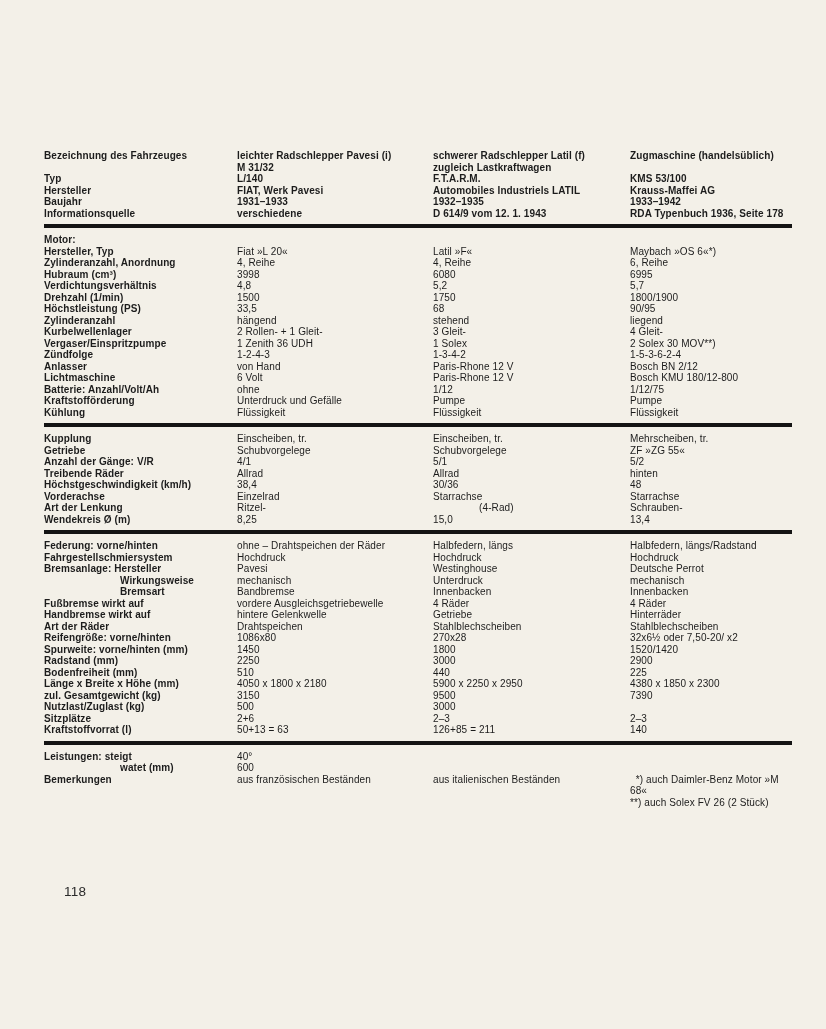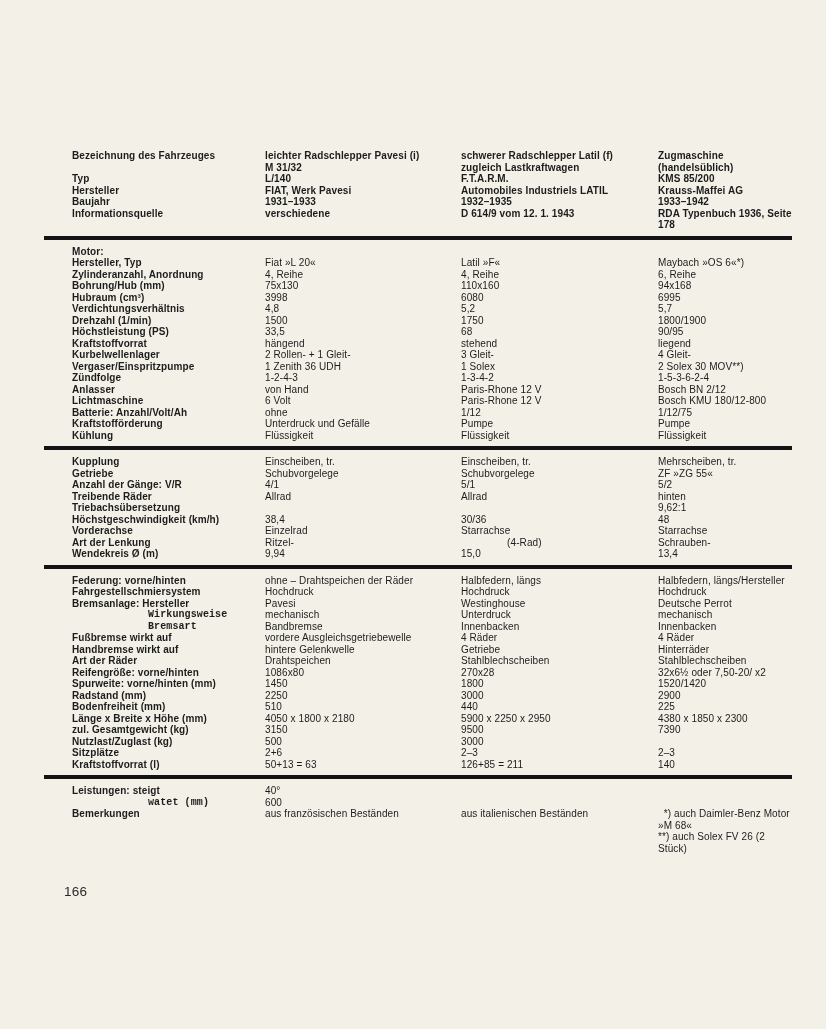--- a/index.html
+++ b/index.html
@@ -32,32 +32,31 @@
   }
   .block.header{
     padding-top:0;
   }
   .block.no-rule{
     border-bottom:none;
   }
   .row{
     display:grid;
     grid-template-columns:193px 196px 197px 1fr;
-    margin-left:28px;
   }
   .cell{
     font-size:10px;
     line-height:11.5px;
     color:var(--ink);
     white-space:pre-wrap;
     min-height:11.5px;
     letter-spacing:0.1px;
   }
   .cell.label{font-weight:bold;}
-  .row.indent .cell.label{padding-left:76px;font-family:Liberation Mono, monospace;}
+  .row.indent .cell.label{padding-left:76px;}
   .block.header .cell{font-weight:bold;}
   .page-number{
     position:absolute;
     left:64px;
     top:884px;
     font-size:13.5px;
     line-height:15px;
     color:#2a2a2a;
     letter-spacing:0.3px;
   }
@@ -73,21 +72,21 @@
           <div class="cell value">leichter Radschlepper Pavesi (i)
 M 31/32</div>
           <div class="cell value">schwerer Radschlepper Latil (f)
 zugleich Lastkraftwagen</div>
           <div class="cell value">Zugmaschine (handelsüblich)</div>
         </div>
         <div class="row">
           <div class="cell label">Typ</div>
           <div class="cell value">L/140</div>
           <div class="cell value">F.T.A.R.M.</div>
-          <div class="cell value">KMS 85/200</div>
+          <div class="cell value">KMS 53/100</div>
         </div>
         <div class="row">
           <div class="cell label">Hersteller</div>
           <div class="cell value">FIAT, Werk Pavesi</div>
           <div class="cell value">Automobiles Industriels LATIL</div>
           <div class="cell value">Krauss-Maffei AG</div>
         </div>
         <div class="row">
           <div class="cell label">Baujahr</div>
           <div class="cell value">1931–1933</div>
@@ -115,26 +114,20 @@
           <div class="cell value">Latil »F«</div>
           <div class="cell value">Maybach »OS 6«*)</div>
         </div>
         <div class="row">
           <div class="cell label">Zylinderanzahl, Anordnung</div>
           <div class="cell value">4, Reihe</div>
           <div class="cell value">4, Reihe</div>
           <div class="cell value">6, Reihe</div>
         </div>
         <div class="row">
-          <div class="cell label">Bohrung/Hub (mm)</div>
-          <div class="cell value">75x130</div>
-          <div class="cell value">110x160</div>
-          <div class="cell value">94x168</div>
-        </div>
-        <div class="row">
           <div class="cell label">Hubraum (cm³)</div>
           <div class="cell value">3998</div>
           <div class="cell value">6080</div>
           <div class="cell value">6995</div>
         </div>
         <div class="row">
           <div class="cell label">Verdichtungsverhältnis</div>
           <div class="cell value">4,8</div>
           <div class="cell value">5,2</div>
           <div class="cell value">5,7</div>
@@ -145,21 +138,21 @@
           <div class="cell value">1750</div>
           <div class="cell value">1800/1900</div>
         </div>
         <div class="row">
           <div class="cell label">Höchstleistung (PS)</div>
           <div class="cell value">33,5</div>
           <div class="cell value">68</div>
           <div class="cell value">90/95</div>
         </div>
         <div class="row">
-          <div class="cell label">Kraftstoffvorrat</div>
+          <div class="cell label">Zylinderanzahl</div>
           <div class="cell value">hängend</div>
           <div class="cell value">stehend</div>
           <div class="cell value">liegend</div>
         </div>
         <div class="row">
           <div class="cell label">Kurbelwellenlager</div>
           <div class="cell value">2 Rollen- + 1 Gleit-</div>
           <div class="cell value">3 Gleit-</div>
           <div class="cell value">4 Gleit-</div>
         </div>
@@ -225,56 +218,50 @@
           <div class="cell value">5/1</div>
           <div class="cell value">5/2</div>
         </div>
         <div class="row">
           <div class="cell label">Treibende Räder</div>
           <div class="cell value">Allrad</div>
           <div class="cell value">Allrad</div>
           <div class="cell value">hinten</div>
         </div>
         <div class="row">
-          <div class="cell label">Triebachsübersetzung</div>
-          <div class="cell value"></div>
-          <div class="cell value"></div>
-          <div class="cell value">9,62:1</div>
-        </div>
-        <div class="row">
           <div class="cell label">Höchstgeschwindigkeit (km/h)</div>
           <div class="cell value">38,4</div>
           <div class="cell value">30/36</div>
           <div class="cell value">48</div>
         </div>
         <div class="row">
           <div class="cell label">Vorderachse</div>
           <div class="cell value">Einzelrad</div>
           <div class="cell value">Starrachse</div>
           <div class="cell value">Starrachse</div>
         </div>
         <div class="row">
           <div class="cell label">Art der Lenkung</div>
           <div class="cell value">Ritzel-</div>
           <div class="cell value">                (4-Rad)</div>
           <div class="cell value">Schrauben-</div>
         </div>
         <div class="row">
           <div class="cell label">Wendekreis Ø (m)</div>
-          <div class="cell value">9,94</div>
+          <div class="cell value">8,25</div>
           <div class="cell value">15,0</div>
           <div class="cell value">13,4</div>
         </div>
       </div>
       <div class="block">
         <div class="row">
           <div class="cell label">Federung: vorne/hinten</div>
           <div class="cell value">ohne – Drahtspeichen der Räder</div>
           <div class="cell value">Halbfedern, längs</div>
-          <div class="cell value">Halbfedern, längs/Hersteller</div>
+          <div class="cell value">Halbfedern, längs/Radstand</div>
         </div>
         <div class="row">
           <div class="cell label">Fahrgestellschmiersystem</div>
           <div class="cell value">Hochdruck</div>
           <div class="cell value">Hochdruck</div>
           <div class="cell value">Hochdruck</div>
         </div>
         <div class="row">
           <div class="cell label">Bremsanlage: Hersteller</div>
           <div class="cell value">Pavesi</div>
@@ -381,14 +368,14 @@
         </div>
         <div class="row">
           <div class="cell label">Bemerkungen</div>
           <div class="cell value">aus französischen Beständen</div>
           <div class="cell value">aus italienischen Beständen</div>
           <div class="cell value">  *) auch Daimler-Benz Motor »M 68«
 **) auch Solex FV 26 (2 Stück)</div>
         </div>
       </div>
     </div>
-  <div class="page-number">166</div>
+  <div class="page-number">118</div>
 </div>
 
 </body></html>

